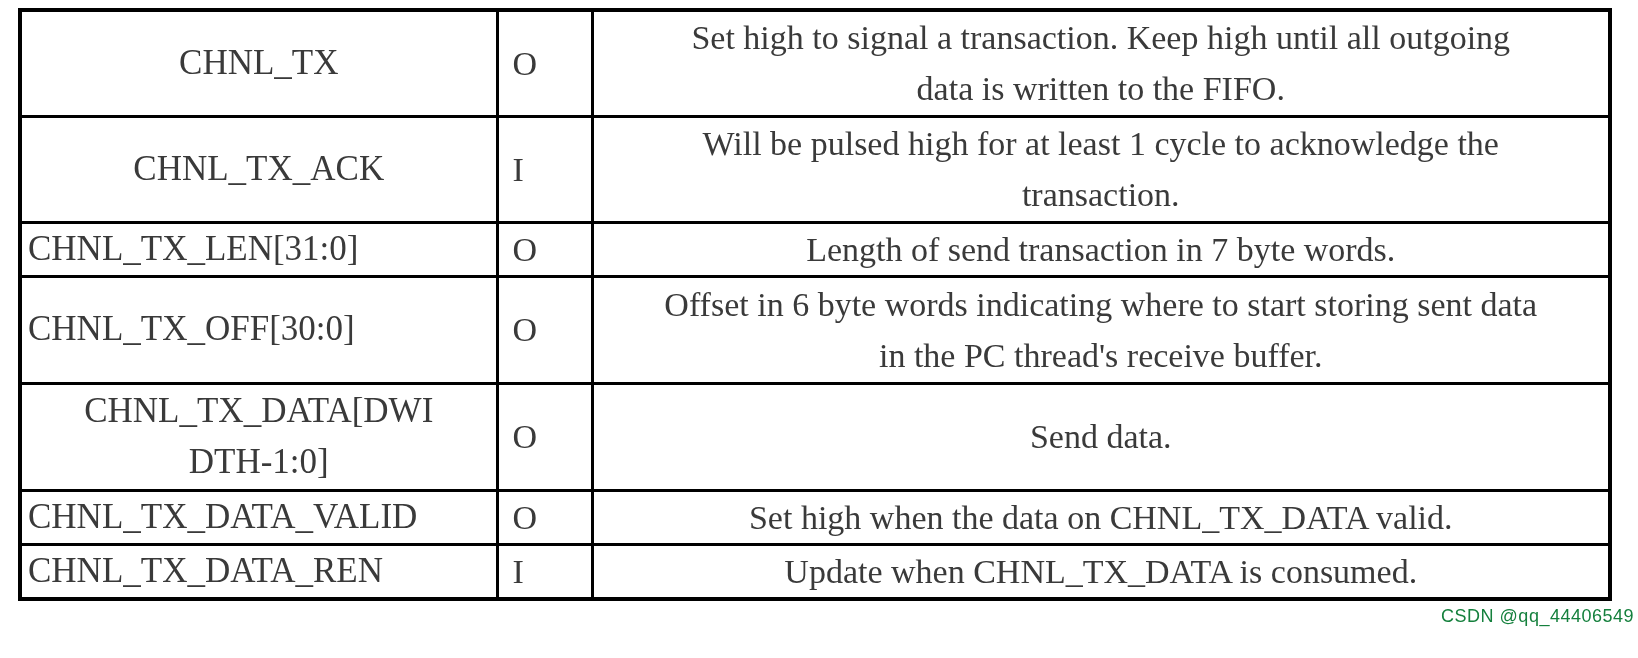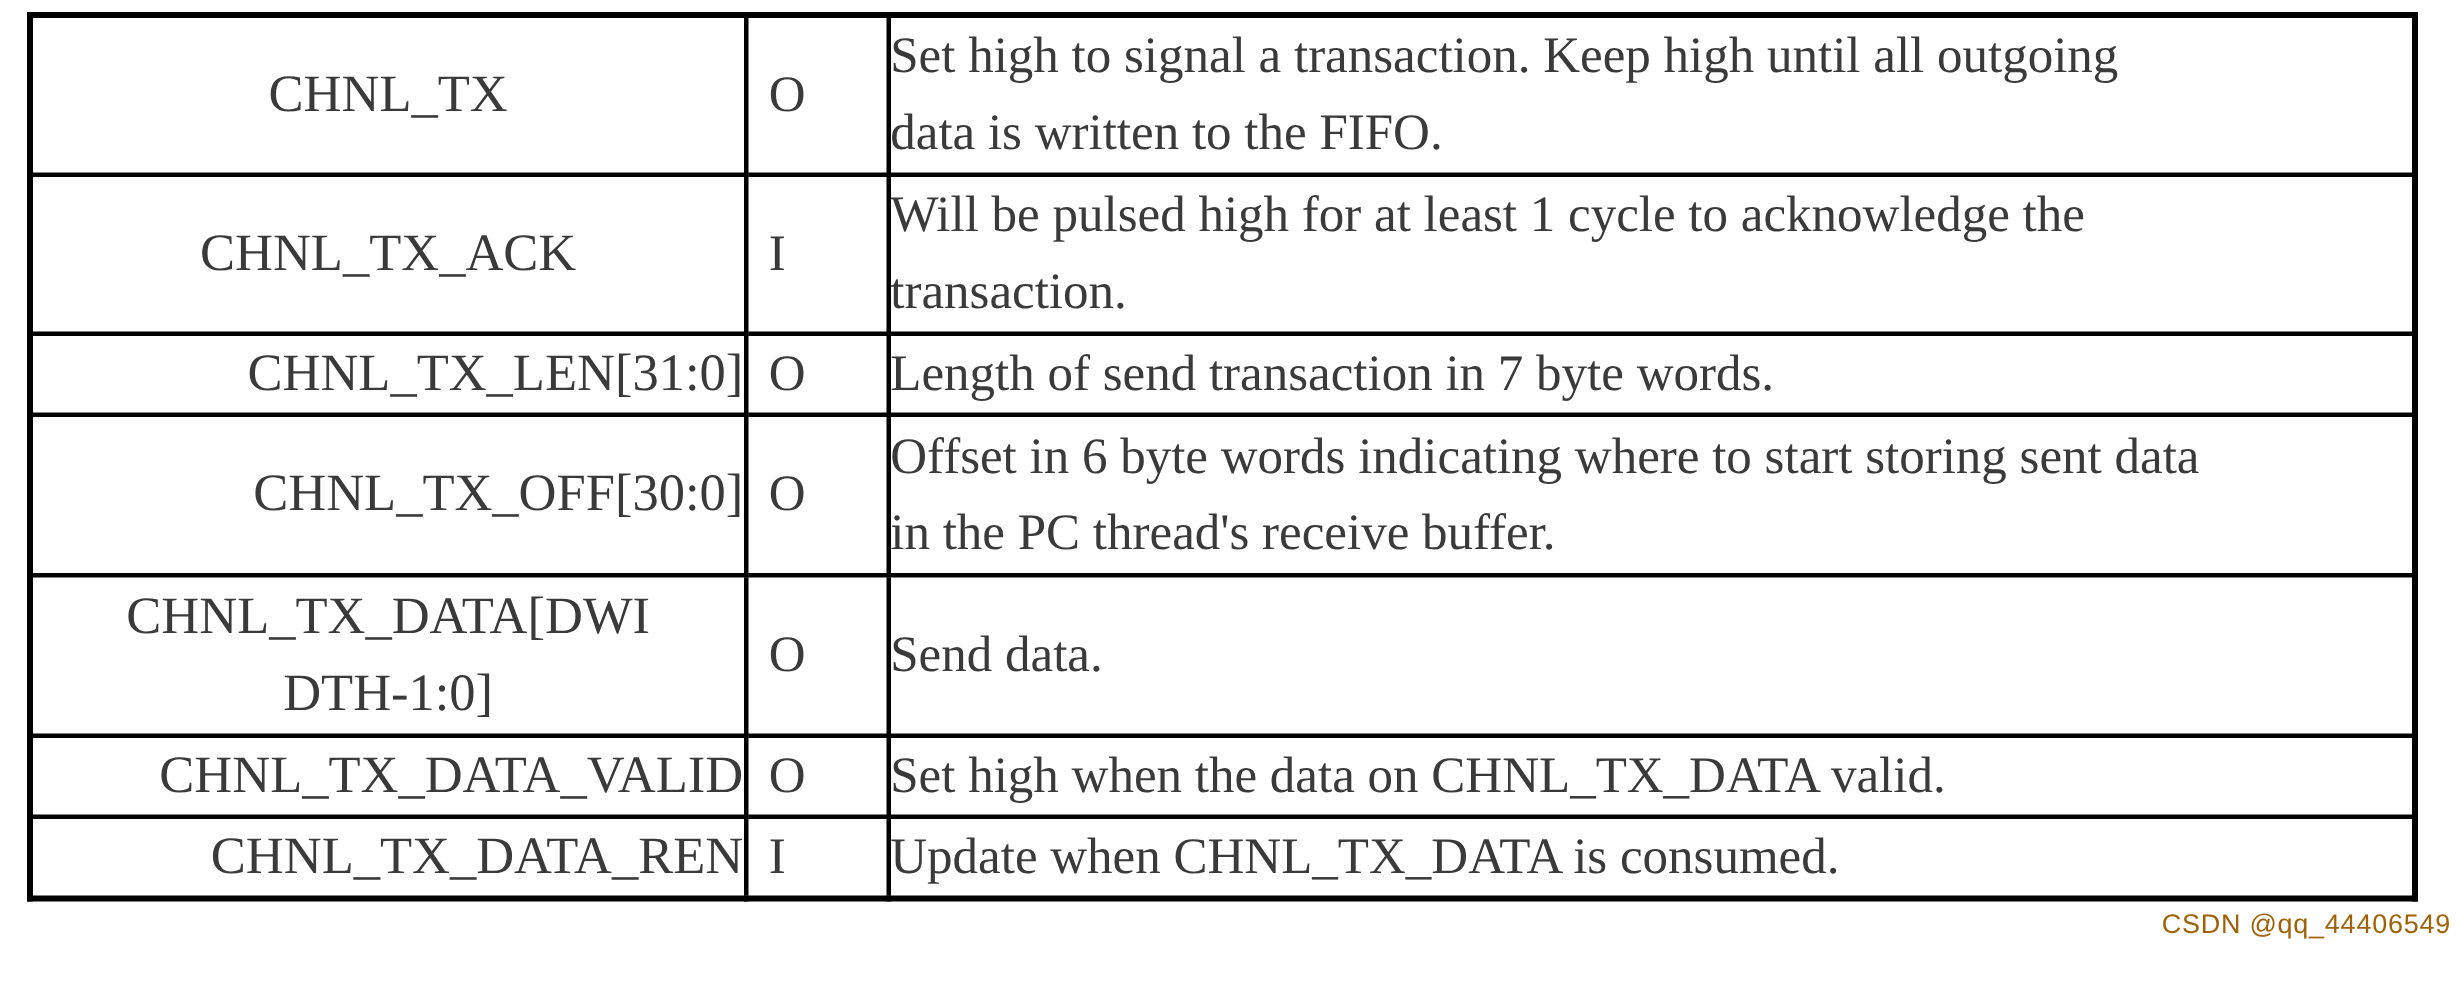--- a/index.html
+++ b/index.html
@@ -36,43 +36,44 @@
   .col-signal { width: 477px; }
   .col-dir    { width: 95px;  }
   .col-desc   { width: 1018px; }
 
   .cell-signal {
     font-size: 35px;
     text-align: center;
     line-height: 1.45;
   }
   .cell-signal.align-left {
-    text-align: right;
+    text-align: left;
     padding-left: 6px;
   }
   .cell-dir {
     text-align: left;
     padding-left: 14px;
   }
   .cell-desc {
+    text-align: center;
   }
   tr.h106 { height: 106px; }
   tr.h52  { height: 52px;  }
   tr.h53  { height: 53px;  }
   tr.h107 { height: 107px; font-family: Liberation Serif, serif; }
   tr.h54  { height: 54px; margin-top: 19px;  }
 
   .watermark {
     position: absolute;
     top: 606px;
     right: 4px;
     font-family: "Liberation Sans", "DejaVu Sans", sans-serif;
     font-size: 18px;
     letter-spacing: 0.5px;
-    color: #a16207;
+    color: #15803d;
     z-index: 2;
   }
 </style>
 </head>
 <body>
 
 <table class="signal-table">
   <colgroup>
     <col class="col-signal">
     <col class="col-dir">

